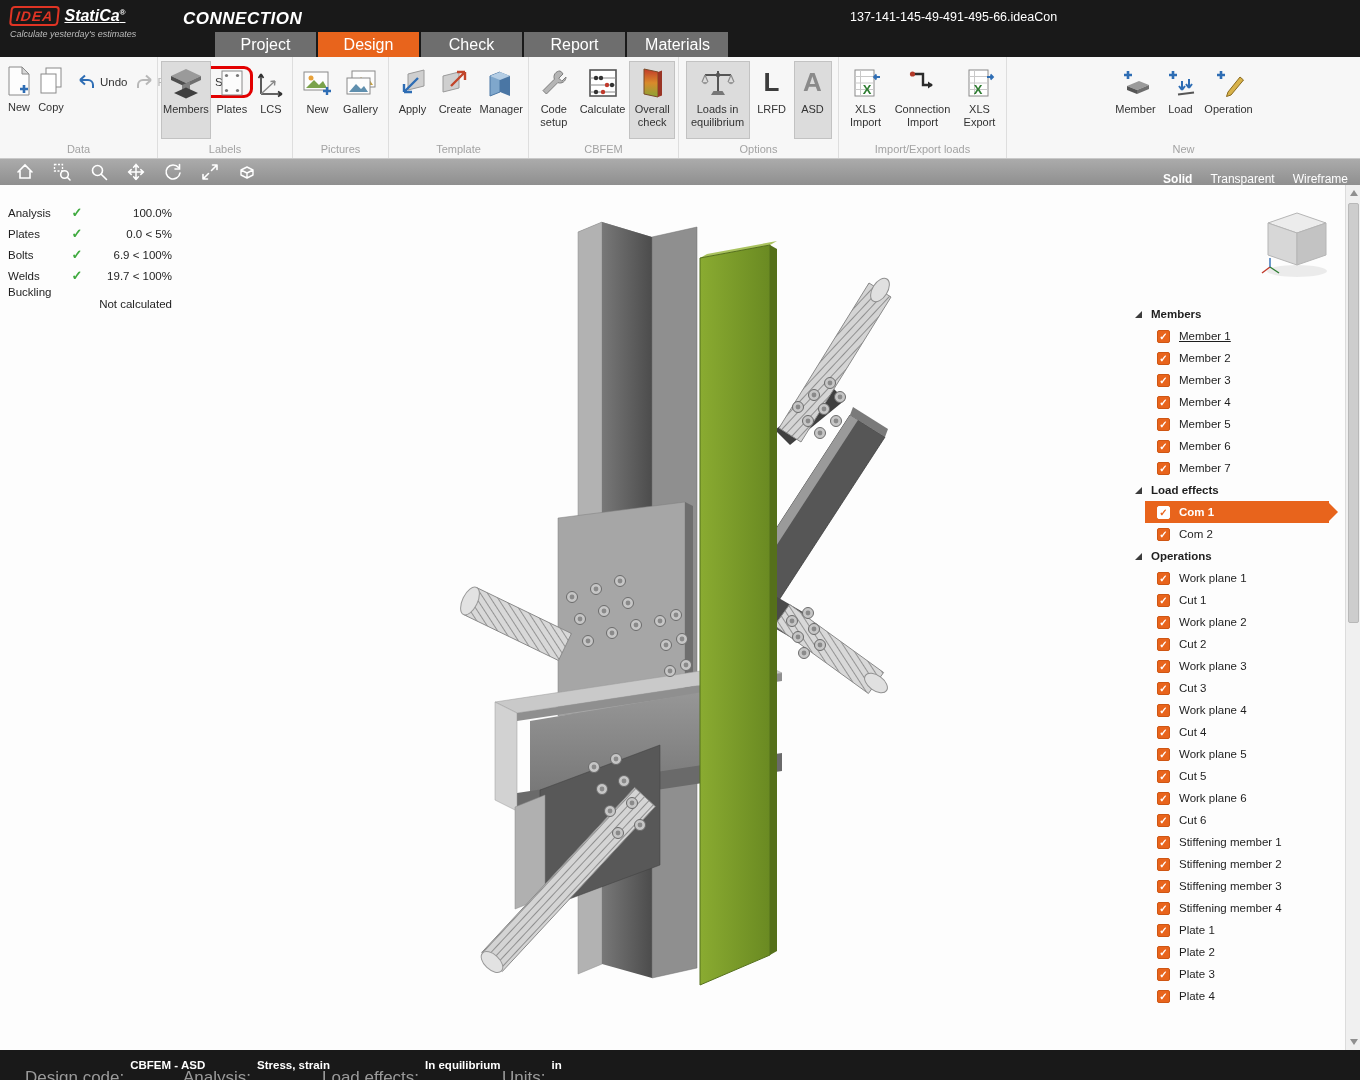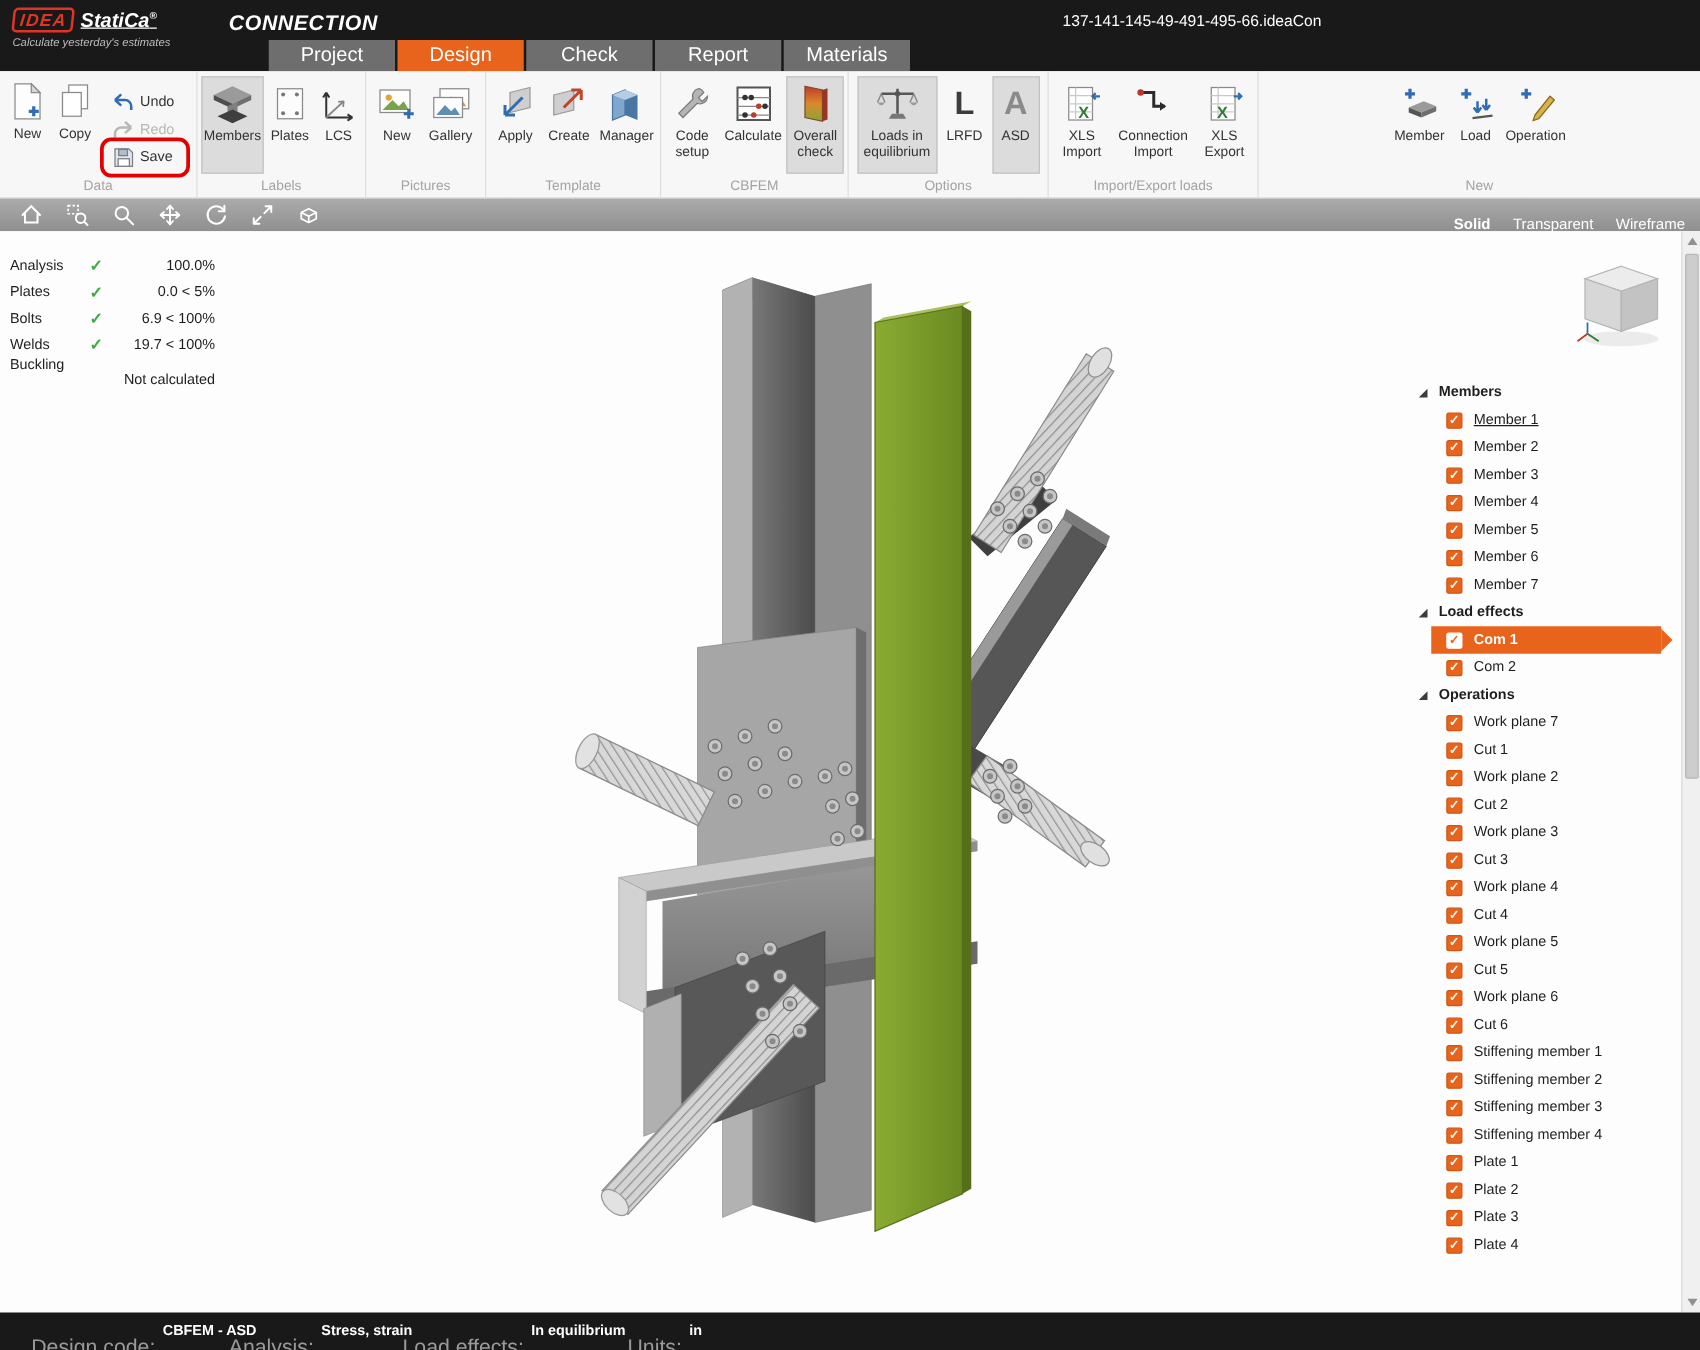--- a/index.html
+++ b/index.html
@@ -31,21 +31,21 @@
 .rbtn.hl{background:#dcdcdc;border-color:#c2c2c2;}
 .ric{height:34px;display:flex;align-items:center;justify-content:center;}
 .ric.letter-l{font-size:26px;font-weight:bold;color:#3c3c3c;}
 .ric.letter-a{font-size:26px;font-weight:bold;color:#8a8a8a;}
 .proj-dd{margin:11px 8px 0;height:22px;background:#e8641c;color:#fff;font-size:11px;display:flex;align-items:center;padding:0 6px;border:1px solid #c8520f;}
 .proj-dd-text{flex:1;white-space:nowrap;overflow:hidden;}
 .proj-dd-arrow{font-size:10px;margin-left:4px;}
 .proj-codes{display:flex;gap:16px;margin:11px 0 0 13px;font-size:12px;color:#333;}
 .pcode.active{color:#e8641c;}
 .data-row{display:flex;padding:0 2px 0 4px;gap:2px;}
-.stack{display:flex;flex-direction:column;margin-left:6px;padding-top:12px;}
+.stack{display:flex;flex-direction:row;margin-left:6px;padding-top:12px;}
 .sbtn{display:flex;align-items:center;gap:5px;font-size:11.5px;color:#333;height:22px;position:relative;padding:0 4px;}
 .sbtn.disabled{color:#b8b8b8;}
 .sic{width:17px;height:17px;display:flex;align-items:center;justify-content:center;}
 .annot{position:absolute;left:-6px;top:-5px;right:-8px;bottom:-5px;border:3px solid #e30000;border-radius:9px;pointer-events:none;}
 
 
 .vtoolbar{position:absolute;left:0;top:159px;width:1360px;height:26px;background:linear-gradient(#ababab,#8f8f8f);display:flex;align-items:center;}
 .vt-icons{display:flex;align-items:center;gap:15px;padding-left:14px;}
 .vtic{width:22px;height:22px;display:flex;align-items:center;justify-content:center;}
 .vt-modes{position:absolute;right:12px;top:0;height:40px;display:flex;align-items:center;gap:18px;}
@@ -677,21 +677,21 @@
         <div class="titem">
           <span class="cb">✓</span>
           <span class="tlbl">Com 2</span>
         </div>
         <div class="tsec">
           <span class="tri"></span>
           <span class="tseclbl">Operations</span>
         </div>
         <div class="titem">
           <span class="cb">✓</span>
-          <span class="tlbl">Work plane 7</span>
+          <span class="tlbl">Work plane 1</span>
         </div>
         <div class="titem">
           <span class="cb">✓</span>
           <span class="tlbl">Cut 1</span>
         </div>
         <div class="titem">
           <span class="cb">✓</span>
           <span class="tlbl">Work plane 2</span>
         </div>
         <div class="titem">

